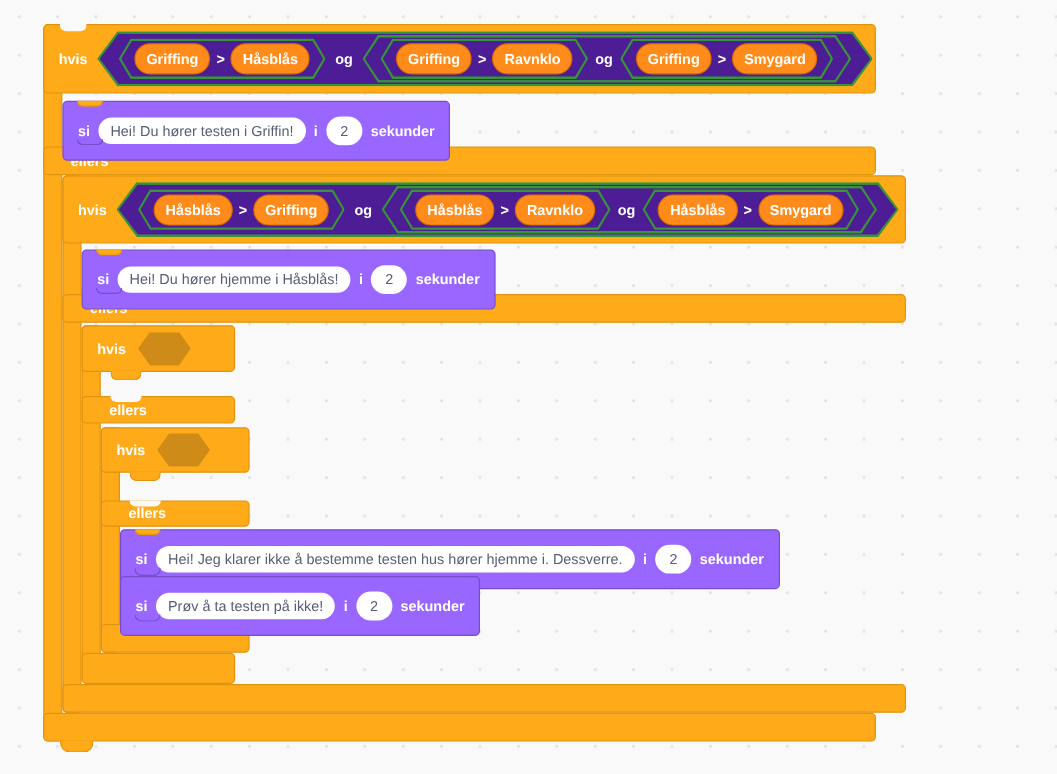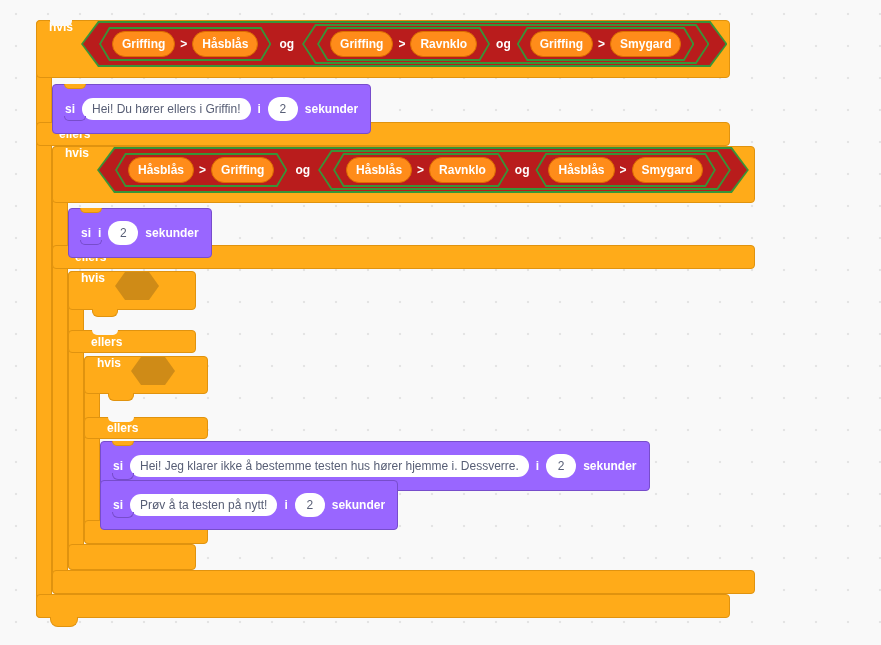--- a/index.html
+++ b/index.html
@@ -6,32 +6,32 @@
   .canvas{
     position:relative;width:881px;height:645px;overflow:hidden;
     background-color:#F9F9F9;
     background-image:radial-gradient(circle, rgba(0,0,0,0.085) 1.1px, rgba(0,0,0,0) 1.6px);
     background-size:32px 32px;background-position:0px -2px;
     font-family:"Liberation Sans", sans-serif;
   }
   .abs{position:absolute;box-sizing:border-box;}
   
   .ctl{background:#FFAB19;border:1px solid #E0930F;border-radius:4px;}
-  .hdr{display:flex;gap:8px;padding-left:12px;}
+  .hdr{display:flex;align-items:center;gap:8px;padding-left:12px;}
   .kw{font-weight:700;color:#fff;font-size:12px;white-space:nowrap;line-height:1;}
   .elbl{position:absolute;left:22px;top:50%;transform:translateY(-50%);}
   
   .say{position:absolute;display:inline-flex;align-items:center;gap:7px;background:#9966FF;
        border:1px solid #774DCB;border-radius:4px;height:50px;padding:0 12px;box-sizing:border-box;white-space:nowrap;}
   .pill{background:#fff;border-radius:14px;padding:4px 10px;font-size:12px;color:#575E75;white-space:nowrap;line-height:1.2;}
   .num{background:#fff;border-radius:13px;min-width:30px;height:24px;display:inline-flex;align-items:center;justify-content:center;font-size:12px;color:#575E75;padding:0 4px;box-sizing:border-box;}
   
   .hex{display:inline-flex;align-items:stretch;background:#389438;
        clip-path:polygon(var(--p) 0,calc(100% - var(--p)) 0,100% 50%,calc(100% - var(--p)) 100%,var(--p) 100%,0 50%);}
-  .hex>.hin{display:flex;align-items:center;background:#b91c1c;margin:2px;flex:1;
+  .hex>.hin{display:flex;align-items:center;background:#4c1d95;margin:2px;flex:1;
        clip-path:polygon(calc(var(--p) - 1px) 0,calc(100% - var(--p) + 1px) 0,100% 50%,calc(100% - var(--p) + 1px) 100%,calc(var(--p) - 1px) 100%,0 50%);}
   .cmp{--p:10px;height:34px;}  .cmp>.hin{gap:5px;padding:0 11px;}
   .wrap{--p:13px;height:40px;} .wrap>.hin{gap:6px;padding:0 13px;}
   .cond{--p:17px;height:46px;} .cond>.hin{gap:8px;padding:0 16px;}
   .oval{background:#FF8C1A;border:1px solid #DB6E00;border-radius:14px;padding:6px 9px;font-size:12px;font-weight:700;color:#fff;white-space:nowrap;line-height:1;}
   .emptyhex{background:#CF8B17;width:44px;height:28px;
        clip-path:polygon(10px 0,calc(100% - 10px) 0,100% 50%,calc(100% - 10px) 100%,10px 100%,0 50%);}
   
   .bump{position:absolute;border-radius:0 0 6px 6px;box-sizing:border-box;}
   .b-or{background:#FFAB19;border:1px solid #E0930F;border-top:none;}
@@ -147,49 +147,50 @@
 
   <div class="abs ctl hdr" style="left:84px;top:356px;width:124px;height:38px;gap:10px;">
     <span class="kw">hvis</span>
     <div class="emptyhex"></div>
   </div>
   <div class="bump b-or" style="left:108px;top:393px;width:26px;height:8px;"></div>
   <div class="bump b-bg" style="left:108px;top:417px;width:26px;height:5px;"></div>
 
   <div class="say" style="left:52px;top:84px;">
     <span class="kw">si</span>
-    <span class="pill">Hei! Du hører ellers i Griffin!</span>
+    <span class="pill">Hei! Du hører testen i Griffin!</span>
     <span class="kw">i</span>
     <span class="num">2</span>
     <span class="kw">sekunder</span>
   </div>
   <div class="bump b-or" style="left:64px;top:84px;width:22px;height:5px;"></div>
   <div class="bump b-pu" style="left:64px;top:116px;width:22px;height:5px;"></div>
 
   <div class="say" style="left:68px;top:208px;">
     <span class="kw">si</span>
+    <span class="pill">Hei! Du hører hjemme i Håsblås!</span>
     <span class="kw">i</span>
     <span class="num">2</span>
     <span class="kw">sekunder</span>
   </div>
   <div class="bump b-or" style="left:80px;top:208px;width:22px;height:5px;"></div>
   <div class="bump b-pu" style="left:80px;top:240px;width:22px;height:5px;"></div>
 
   <div class="say" style="left:100px;top:441px;">
     <span class="kw">si</span>
     <span class="pill">Hei! Jeg klarer ikke å bestemme testen hus hører hjemme i. Dessverre.</span>
     <span class="kw">i</span>
     <span class="num">2</span>
     <span class="kw">sekunder</span>
   </div>
   <div class="bump b-or" style="left:112px;top:441px;width:22px;height:5px;"></div>
   <div class="bump b-pu" style="left:112px;top:473px;width:22px;height:7px;"></div>
 
   <div class="say" style="left:100px;top:480px;">
     <span class="kw">si</span>
-    <span class="pill">Prøv å ta testen på nytt!</span>
+    <span class="pill">Prøv å ta testen på ikke!</span>
     <span class="kw">i</span>
     <span class="num">2</span>
     <span class="kw">sekunder</span>
   </div>
   <div class="bump b-pu" style="left:112px;top:512px;width:22px;height:6px;"></div>
 
 </div>
 
 </body></html>

